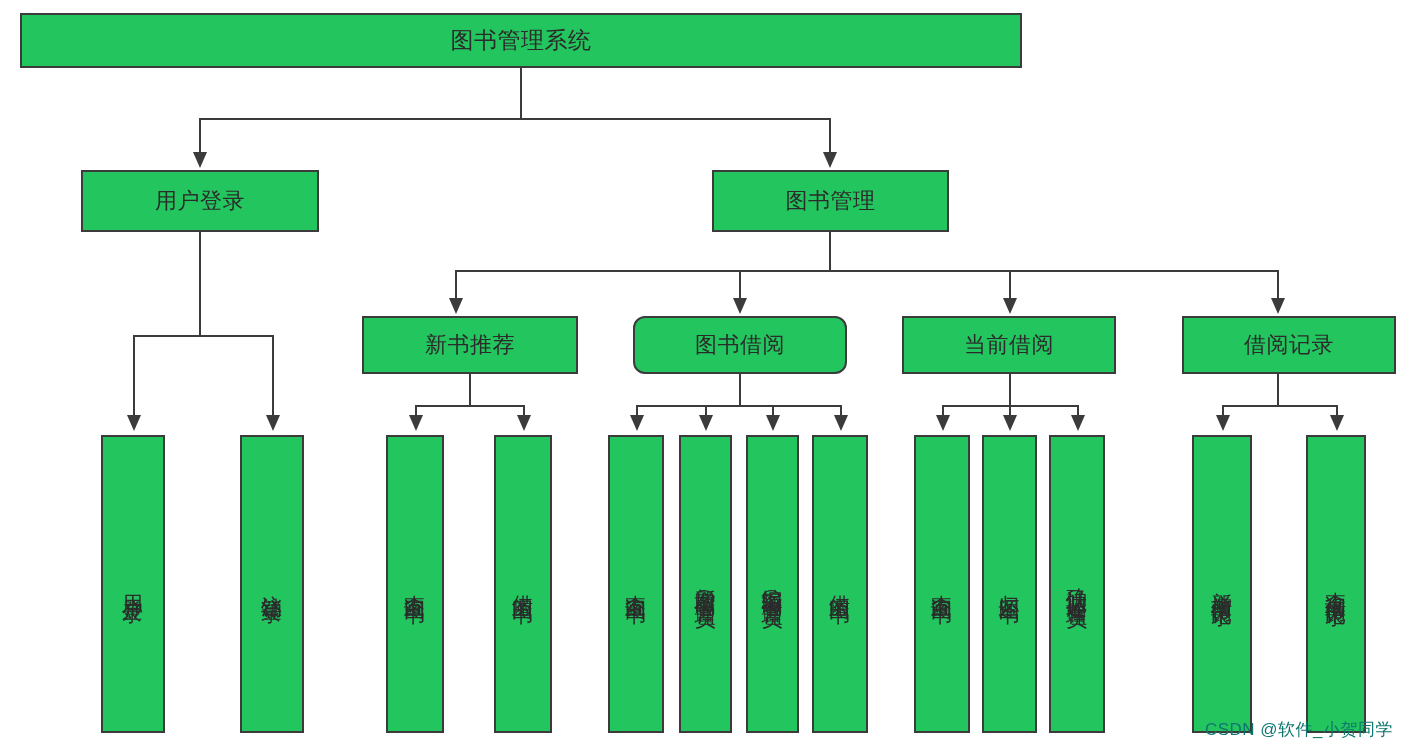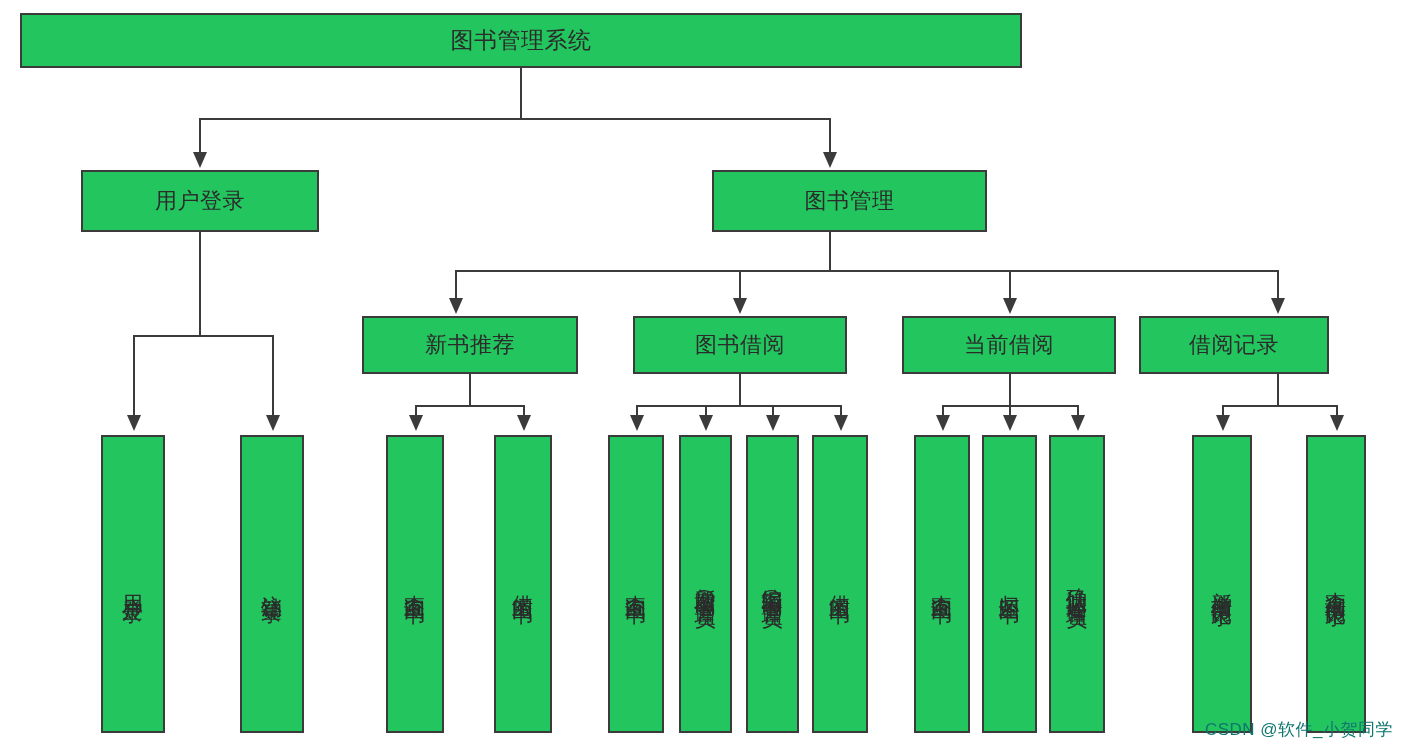--- a/index.html
+++ b/index.html
@@ -102,21 +102,21 @@
   <div class="line-v" style="left:199px; top:118px; height:36px;"></div>
   <div class="arrow" style="left:193px; top:152px;"></div>
 
   <div class="line-v" style="left:829px; top:118px; height:36px;"></div>
   <div class="arrow" style="left:823px; top:152px;"></div>
 
   <div class="node horiz" style="left:81px; top:170px; width:238px; height:62px;">
     <span class="lbl">用户登录</span>
   </div>
 
-  <div class="node horiz" style="left:712px; top:170px; width:275px; height:62px;">
+  <div class="node horiz" style="left:712px; top:170px; width:237px; height:62px;">
     <span class="lbl">图书管理</span>
   </div>
 
   <div class="line-v" style="left:199px; top:232px; height:103px;"></div>
   <div class="line-h" style="left:133px; top:335px; width:140px;"></div>
   <div class="line-v" style="left:133px; top:335px; height:82px;"></div>
   <div class="arrow" style="left:127px; top:415px;"></div>
   <div class="line-v" style="left:272px; top:335px; height:82px;"></div>
   <div class="arrow" style="left:266px; top:415px;"></div>
 
@@ -127,27 +127,27 @@
   <div class="line-v" style="left:739px; top:270px; height:30px;"></div>
   <div class="arrow" style="left:733px; top:298px;"></div>
   <div class="line-v" style="left:1009px; top:270px; height:30px;"></div>
   <div class="arrow" style="left:1003px; top:298px;"></div>
   <div class="line-v" style="left:1277px; top:270px; height:30px;"></div>
   <div class="arrow" style="left:1271px; top:298px;"></div>
 
   <div class="node horiz" style="left:362px; top:316px; width:216px; height:58px;">
     <span class="lbl">新书推荐</span>
   </div>
-  <div class="node horiz" style="left:633px; top:316px; width:214px; height:58px;">
+  <div class="node horiz" style="left:633px; top:316px; width:214px; height:58px;border-radius:12px;">
     <span class="lbl">图书借阅</span>
   </div>
   <div class="node horiz" style="left:902px; top:316px; width:214px; height:58px;">
     <span class="lbl">当前借阅</span>
   </div>
-  <div class="node horiz" style="left:1139px; top:316px; width:190px; height:58px;align-items:center;">
+  <div class="node horiz" style="left:1182px; top:316px; width:214px; height:58px;align-items:center;">
     <span class="lbl">借阅记录</span>
   </div>
 
   <div class="line-v" style="left:469px; top:374px; height:31px;"></div>
   <div class="line-h" style="left:415px; top:405px; width:110px;"></div>
   <div class="line-v" style="left:415px; top:405px; height:12px;"></div>
   <div class="arrow" style="left:409px; top:415px;"></div>
   <div class="line-v" style="left:523px; top:405px; height:12px;"></div>
   <div class="arrow" style="left:517px; top:415px;"></div>
 

